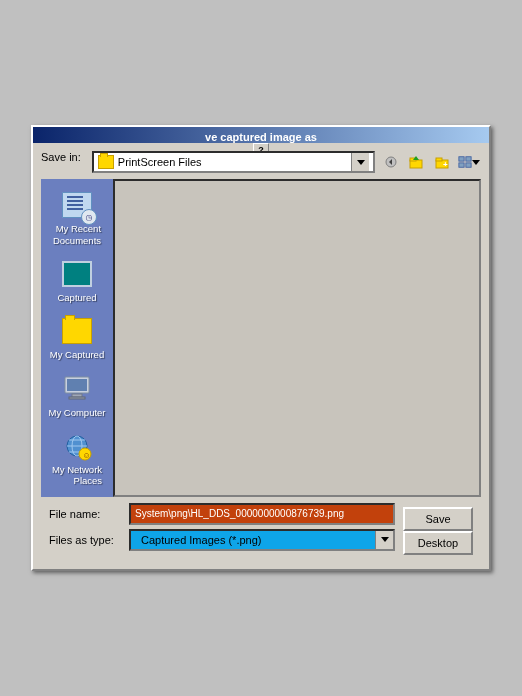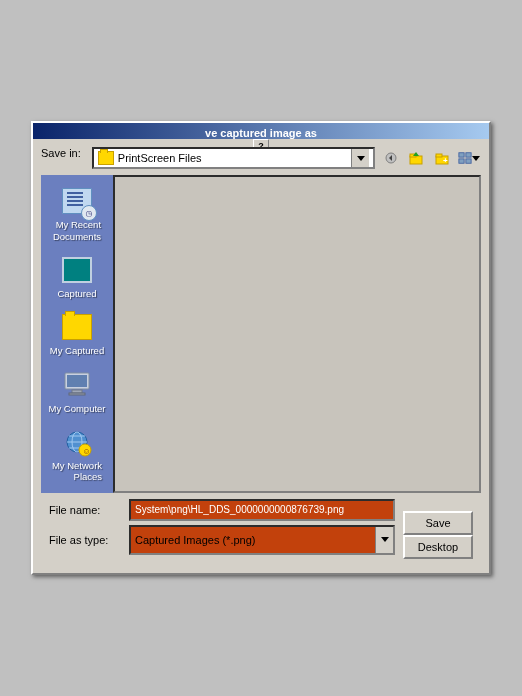--- a/index.html
+++ b/index.html
@@ -242,26 +242,26 @@
       border: 2px inset #808080;
       font-size: 11px;
       padding: 0 4px;
       display: flex;
       align-items: center;
       overflow: hidden;
       white-space: nowrap;
     }
     .savetype-combo {
       flex: 1;
-      height: 30px;
-      background: #c2410c;
+      height: 22px;
+      background: #0ea5e9;
       border: 2px inset #808080;
       display: flex;
       align-items: center;
-      padding: 0 4px;
+      padding: 0 10px;
       gap: 4px;
       position: relative;
     }
     .savetype-text {
       flex: 1;
       font-size: 11px;
     }
     .action-buttons {
       display: flex;
       flex-direction: column;
@@ -440,21 +440,21 @@
         <div class="fields-col">
 
           <div class="field-row">
             <span class="field-label">File name:</span>
             <div class="filename-input">
               <span style="font-size:10px;">System\png\HL_DDS_0000000000876739.png</span>
             </div>
           </div>
 
           <div class="field-row">
-            <span class="field-label">File as type:</span>
+            <span class="field-label">Files as type:</span>
             <div class="savetype-combo">
               <span class="savetype-text">Captured Images (*.png)</span>
               <div style="width:18px;display:flex;align-items:center;justify-content:center;border-left:1px solid #808080;height:100%;background:#d4d0c8;position:absolute;right:0;top:0;bottom:0;">
                 <span class="arrow-down"></span>
               </div>
             </div>
           </div>
         </div>
 
         <div class="action-buttons">

